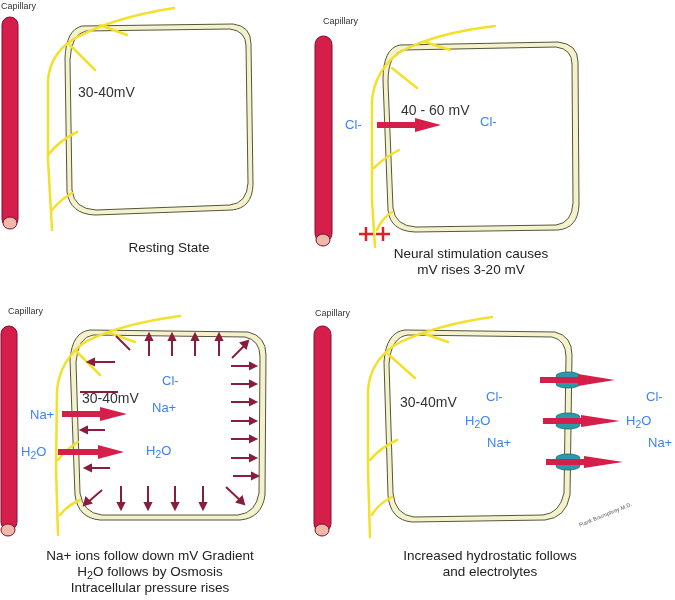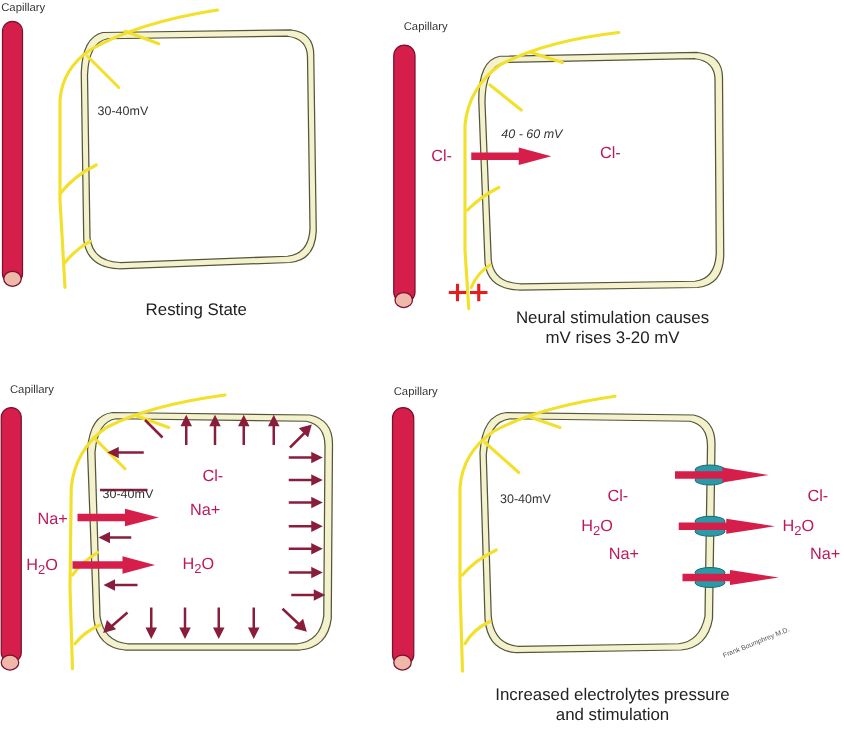--- a/index.html
+++ b/index.html
@@ -1,22 +1,22 @@
 <!DOCTYPE html>
 <html><head>
 <meta charset="utf-8">
 <style>
   html, body { margin:0; padding:0; background:#ffffff; }
   body { width:675px; height:600px; position:relative; overflow:hidden;
          font-family:"Liberation Sans", sans-serif; color:#222; }
   .panel { position:absolute; }
   svg { position:absolute; left:0; top:0; overflow:visible; }
-  .lbl { position:absolute; white-space:nowrap; color:#be185d; }
+  .lbl { position:absolute; white-space:nowrap; color:#3b82f6; }
   .cap { font-size:9px; color:#333; }
-  .mv  { font-size:10px; color:#333;text-align:center; }
+  .mv  { font-size:14px; color:#333;text-align:center; }
   .ion { font-size:13px; }
   .caption { position:absolute; text-align:center; font-size:13.5px; line-height:16px; color:#222; white-space:nowrap; }
   sub { font-size:0.8em; vertical-align:-3px; line-height:0; }
   .sig { font-size:5.5px; color:#555; transform:rotate(-22deg); transform-origin:left bottom; }
 </style>
 </head>
 <body>
 
 <div class="panel" style="left:0;top:0;width:340px;height:270px;">
   <svg width="340" height="270">
@@ -32,21 +32,21 @@
     <g fill="none" stroke="#f2e02a" stroke-width="2.5" stroke-linecap="round">
       <path d="M174,8 Q110,18 72,40 Q50,55 48,80 L48,160 L52,230"></path>
       <path d="M100,25 L127,35"></path>
       <path d="M70,45 L95,70"></path>
       <path d="M48,155 Q60,140 77,132"></path>
       <path d="M52,210 Q60,200 72,193"></path>
     </g>
   </svg>
   <span class="lbl cap" style="left:1px;top:1px;">Capillary</span>
   <span class="lbl mv" style="left:78px;top:84px;">30-40mV</span>
-  <div class="caption" style="left:112px;top:240px;width:90px;">
+  <div class="caption" style="left:124px;top:240px;width:90px;">
     <div>Resting State</div>
   </div>
 </div>
 
 <div class="panel" style="left:300px;top:0;width:375px;height:300px;">
   <svg width="375" height="300">
     <g>
       <rect x="15" y="36" width="17" height="206" rx="8.5" fill="#d51f4a" stroke="#7a1030" stroke-width="1"></rect>
       <ellipse cx="23" cy="240" rx="7" ry="6" fill="#f0b8a8" stroke="#7a1030" stroke-width="1"></ellipse>
     </g>
@@ -66,24 +66,24 @@
     </g>
 
     <g stroke="#e02020" stroke-width="2.5">
       <line x1="59" y1="234" x2="73" y2="234"></line>
         <line x1="66" y1="227" x2="66" y2="241"></line>
       <line x1="76" y1="234" x2="90" y2="234"></line>
         <line x1="83" y1="227" x2="83" y2="241"></line>
     </g>
   </svg>
   <span class="lbl cap" style="left:23px;top:16px;">Capillary</span>
-  <span class="lbl mv" style="left:101px;top:102px;font-style:italic;">40 - 60 mV</span>
+  <span class="lbl mv" style="left:101px;top:102px;">40 - 60 mV</span>
   <span class="lbl ion" style="left:45px;top:117px;">Cl-</span>
   <span class="lbl ion" style="left:180px;top:114px;">Cl-</span>
-  <div class="caption" style="left:95px;top:246px;width:190px;">
+  <div class="caption" style="left:76px;top:246px;width:190px;">
     <div>Neural stimulation causes</div>
     <div>mV rises 3-20 mV</div>
   </div>
 </div>
 
 <div class="panel" style="left:0;top:290px;width:340px;height:310px;">
   <svg width="340" height="310">
     <g>
       <rect x="1" y="36" width="16" height="204" rx="8" fill="#d51f4a" stroke="#7a1030" stroke-width="1"></rect>
       <ellipse cx="8" cy="240" rx="7" ry="6" fill="#f0b8a8" stroke="#7a1030" stroke-width="1"></ellipse>
@@ -158,20 +158,25 @@
         <polygon points="200,213 203,219 206,213"></polygon>
     </g>
   </svg>
   <span class="lbl cap" style="left:8px;top:16px;">Capillary</span>
   <span class="lbl mv" style="left:82px;top:100px;">30-40mV</span>
   <span class="lbl ion" style="left:30px;top:117px;">Na+</span>
   <span class="lbl ion" style="left:21px;top:154px;"><span>H</span><sub>2</sub><span>O</span></span>
   <span class="lbl ion" style="left:162px;top:83px;">Cl-</span>
   <span class="lbl ion" style="left:152px;top:110px;">Na+</span>
   <span class="lbl ion" style="left:146px;top:153px;"><span>H</span><sub>2</sub><span>O</span></span>
+  <div class="caption" style="left:30px;top:258px;width:240px;">
+    <div>Na+ ions follow down mV Gradient</div>
+    <div><span>H</span><sub>2</sub><span>O follows by Osmosis</span></div>
+    <div>Intracellular pressure rises</div>
+  </div>
 </div>
 
 <div class="panel" style="left:300px;top:290px;width:375px;height:310px;">
   <svg width="375" height="310">
     <g>
       <rect x="14" y="36" width="17" height="206" rx="8.5" fill="#d51f4a" stroke="#7a1030" stroke-width="1"></rect>
       <ellipse cx="22" cy="240" rx="7" ry="6" fill="#f0b8a8" stroke="#7a1030" stroke-width="1"></ellipse>
     </g>
     <path d="M105,40 L255,42 Q272,46 272,65 L270,205 Q266,228 245,230 L112,232 Q90,230 88,205 L84,72 Q86,42 105,40 Z" fill="#f3f2cc" stroke="#55553a" stroke-width="1"></path>
     <path d="M108,45 L252,47 Q266,50 266,67 L264,203 Q260,223 243,225 L114,227 Q95,225 93,203 L89,74 Q91,47 108,45 Z" fill="#ffffff" stroke="#55553a" stroke-width="1"></path>
@@ -203,16 +208,16 @@
   <span class="lbl cap" style="left:15px;top:18px;">Capillary</span>
   <span class="lbl mv" style="left:100px;top:104px;">30-40mV</span>
   <span class="lbl ion" style="left:186px;top:99px;">Cl-</span>
   <span class="lbl ion" style="left:165px;top:123px;"><span>H</span><sub>2</sub><span>O</span></span>
   <span class="lbl ion" style="left:187px;top:145px;">Na+</span>
   <span class="lbl ion" style="left:346px;top:99px;">Cl-</span>
   <span class="lbl ion" style="left:326px;top:123px;"><span>H</span><sub>2</sub><span>O</span></span>
   <span class="lbl ion" style="left:348px;top:145px;">Na+</span>
   <span class="lbl sig" style="left:280px;top:232px;">Frank Boumphrey M.D.</span>
   <div class="caption" style="left:80px;top:258px;width:220px;">
-    <div>Increased electrolytes pressure</div>
-    <div>and stimulation</div>
+    <div>Increased hydrostatic follows</div>
+    <div>and electrolytes</div>
   </div>
 </div>
 
 </body></html>

